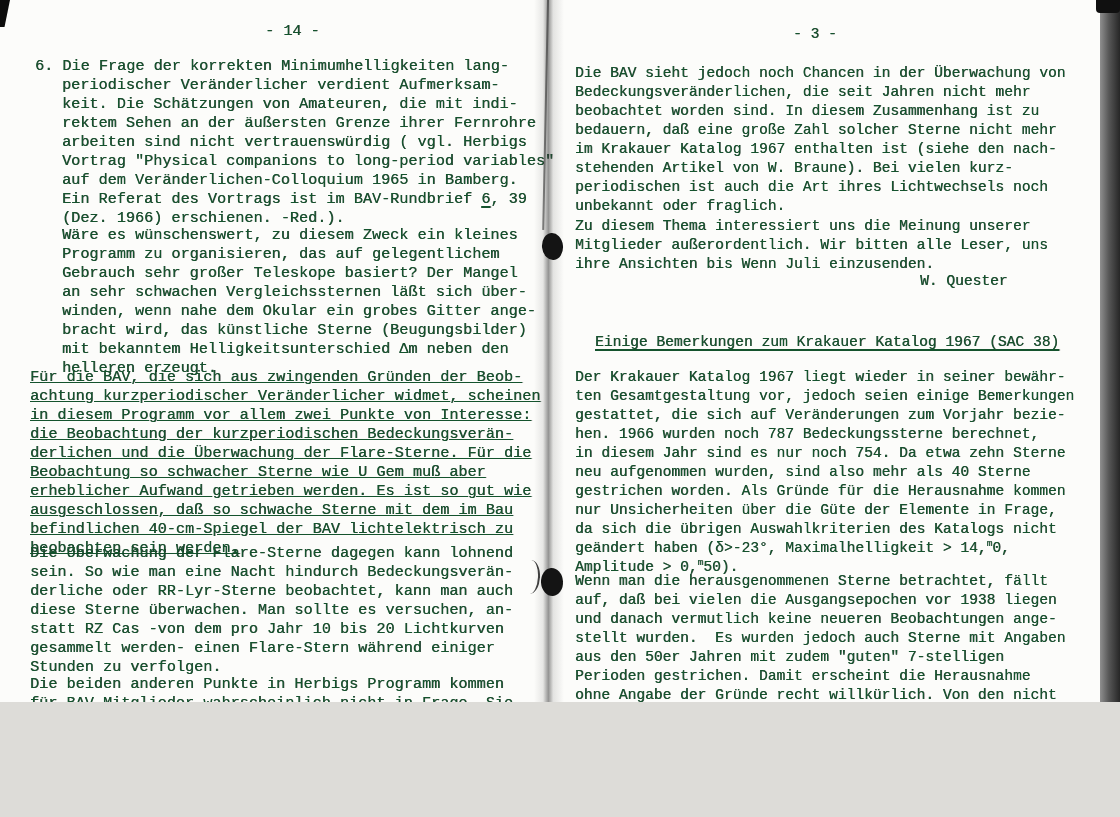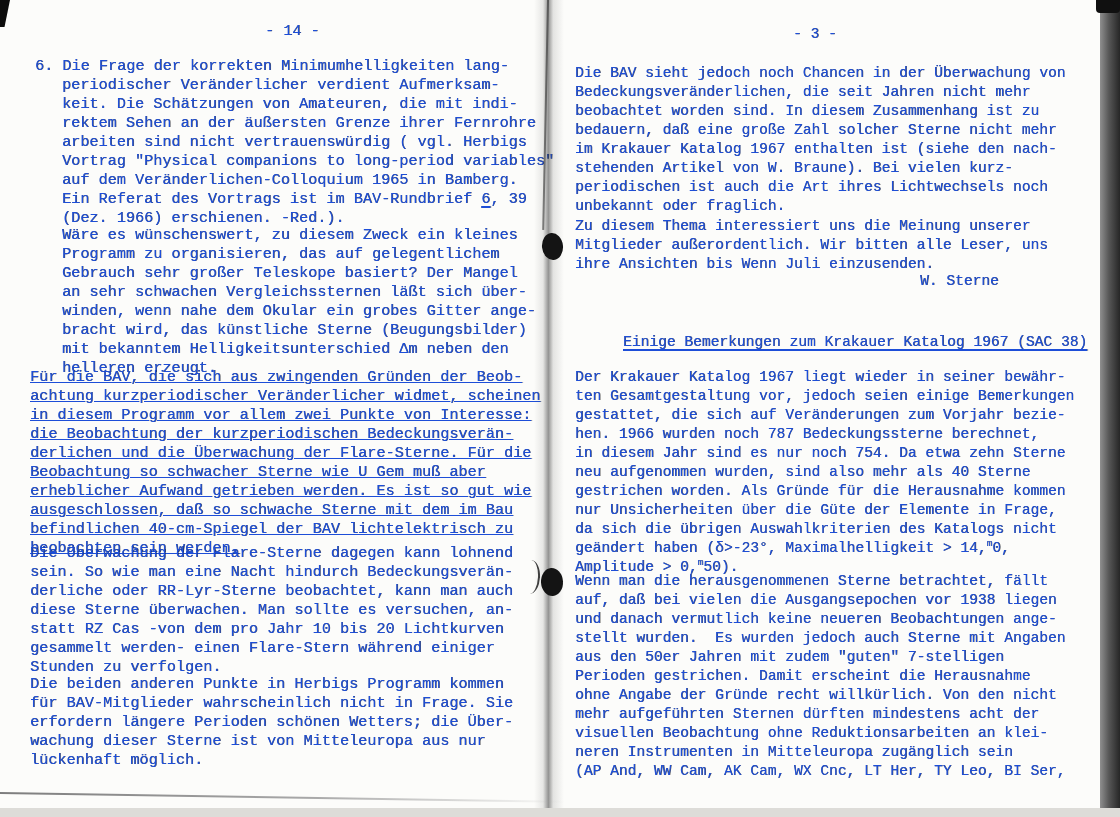--- a/index.html
+++ b/index.html
@@ -1,22 +1,22 @@
 <!DOCTYPE html>
 <html><head>
 <meta charset="utf-8">
 <style>
   html,body{margin:0;padding:0;background:#dddcd8;}
   .canvas{
     position:relative;
-    width:1120px;height:808px;
+    width:1120px;height:702px;
     background:#fcfcfa;
     overflow:hidden;
     font-family:"Liberation Mono","DejaVu Sans Mono",monospace;
-    color:#1d4ed8;
+    color:#14532d;
   }
   .tx{
     position:absolute;
     white-space:pre;
     line-height:19px;
     text-shadow:0.4px 0 0 rgba(25,25,25,0.75);
   }
   .pg-left .tx{font-size:15.2px;}
   .pg-right .tx{font-size:14.6px;}
   .hang{padding-left:27px;text-indent:-27px;}
@@ -128,23 +128,23 @@
 bedauern, daß eine große Zahl solcher Sterne nicht mehr
 im Krakauer Katalog 1967 enthalten ist (siehe den nach-
 stehenden Artikel von W. Braune). Bei vielen kurz-
 periodischen ist auch die Art ihres Lichtwechsels noch
 unbekannt oder fraglich.</div>
 
     <div class="tx" style="left:575px;top:217px;">Zu diesem Thema interessiert uns die Meinung unserer
 Mitglieder außerordentlich. Wir bitten alle Leser, uns
 ihre Ansichten bis Wenn Juli einzusenden.</div>
 
-    <div class="tx" style="left:920px;top:272px;">W. Sterne</div>
+    <div class="tx" style="left:920px;top:272px;">W. Quester</div>
 
-    <div class="tx" style="left:595px;top:333px;margin-left:28px;"><span class="u">Einige Bemerkungen zum Krakauer Katalog 1967 (SAC 38)</span></div>
+    <div class="tx" style="left:595px;top:333px;"><span class="u">Einige Bemerkungen zum Krakauer Katalog 1967 (SAC 38)</span></div>
 
     <div class="tx" style="left:575px;top:368px;"><span>Der Krakauer Katalog 1967 liegt wieder in seiner bewähr-
 ten Gesamtgestaltung vor, jedoch seien einige Bemerkungen
 gestattet, die sich auf Veränderungen zum Vorjahr bezie-
 hen. 1966 wurden noch 787 Bedeckungssterne berechnet,
 in diesem Jahr sind es nur noch 754. Da etwa zehn Sterne
 neu aufgenommen wurden, sind also mehr als 40 Sterne
 gestrichen worden. Als Gründe für die Herausnahme kommen
 nur Unsicherheiten über die Güte der Elemente in Frage,
 da sich die übrigen Auswahlkriterien des Katalogs nicht

